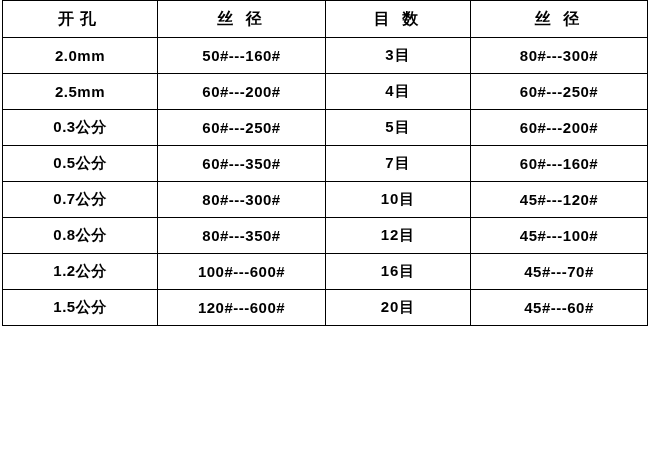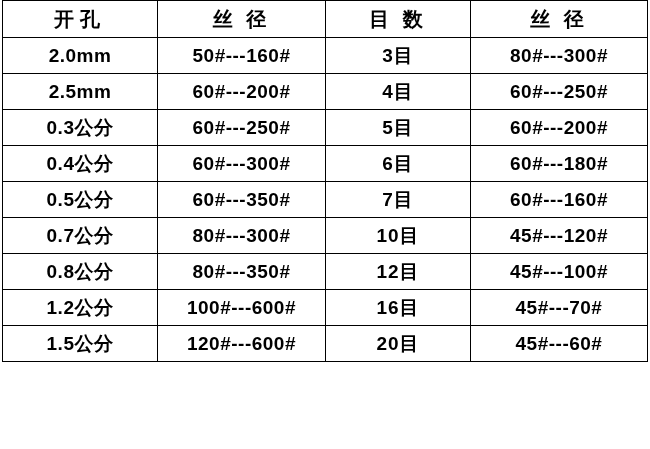--- a/index.html
+++ b/index.html
@@ -31,28 +31,28 @@
   table.spec-table col.c3 { width: 145px; }
   table.spec-table col.c4 { width: 177px; }
 
   table.spec-table th,
   table.spec-table td {
     border: 1px solid #000000;
     text-align: center;
     vertical-align: middle;
     height: 35px;
     padding: 0;
-    font-size: 19px;
+    font-size: 15px;
     font-weight: bold;
     letter-spacing: 0.5px;
     white-space: nowrap;
   }
   table.spec-table thead th {
     height: 36px;
-    font-size: 20px;
+    font-size: 16px;
     letter-spacing: 4px;
   }
   table.spec-table thead th.tight {
     letter-spacing: 6px;
   }
   table.spec-table tbody td.num {
     letter-spacing: 0.5px;
   }
   table.spec-table tbody td.mesh {
     letter-spacing: 1px;
@@ -94,26 +94,20 @@
         <td class="mesh">4目</td>
         <td class="wire">60#---250#</td>
       </tr>
       <tr>
         <td class="num">0.3公分</td>
         <td class="wire">60#---250#</td>
         <td class="mesh">5目</td>
         <td class="wire">60#---200#</td>
       </tr>
       <tr>
-        <td class="num">0.4公分</td>
-        <td class="wire">60#---300#</td>
-        <td class="mesh">6目</td>
-        <td class="wire">60#---180#</td>
-      </tr>
-      <tr>
         <td class="num">0.5公分</td>
         <td class="wire">60#---350#</td>
         <td class="mesh">7目</td>
         <td class="wire">60#---160#</td>
       </tr>
       <tr>
         <td class="num">0.7公分</td>
         <td class="wire">80#---300#</td>
         <td class="mesh">10目</td>
         <td class="wire">45#---120#</td>

